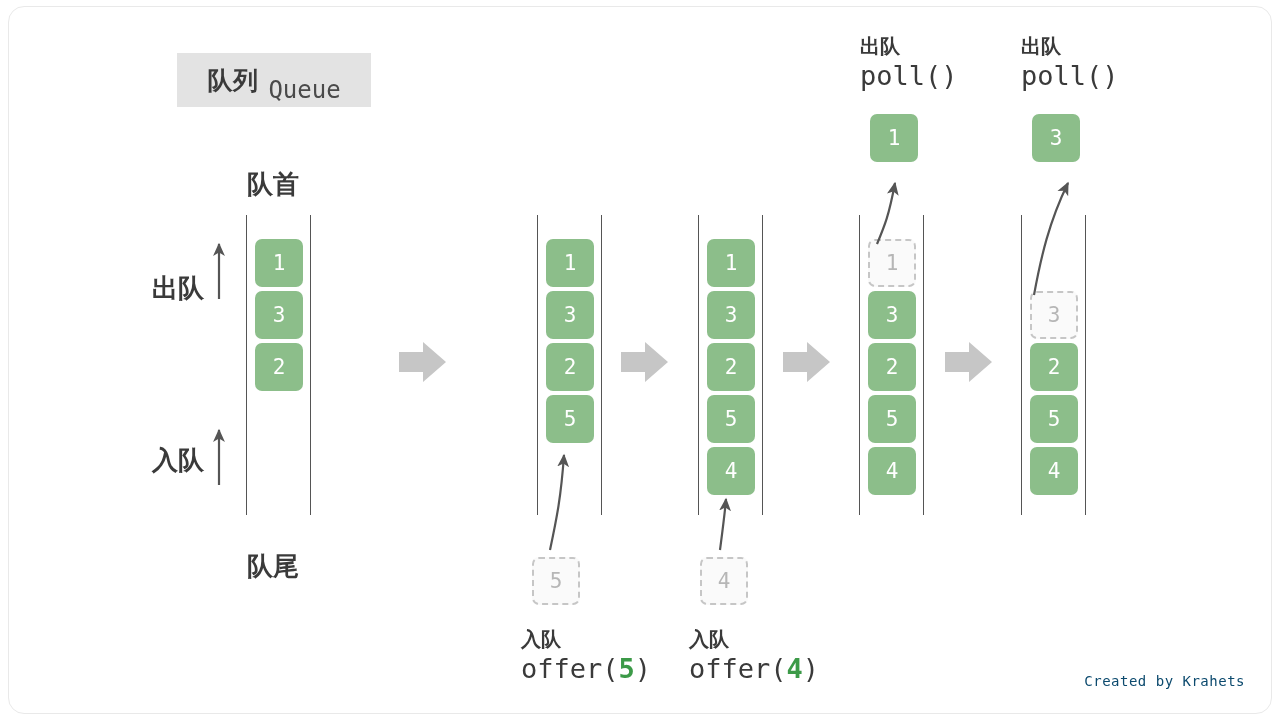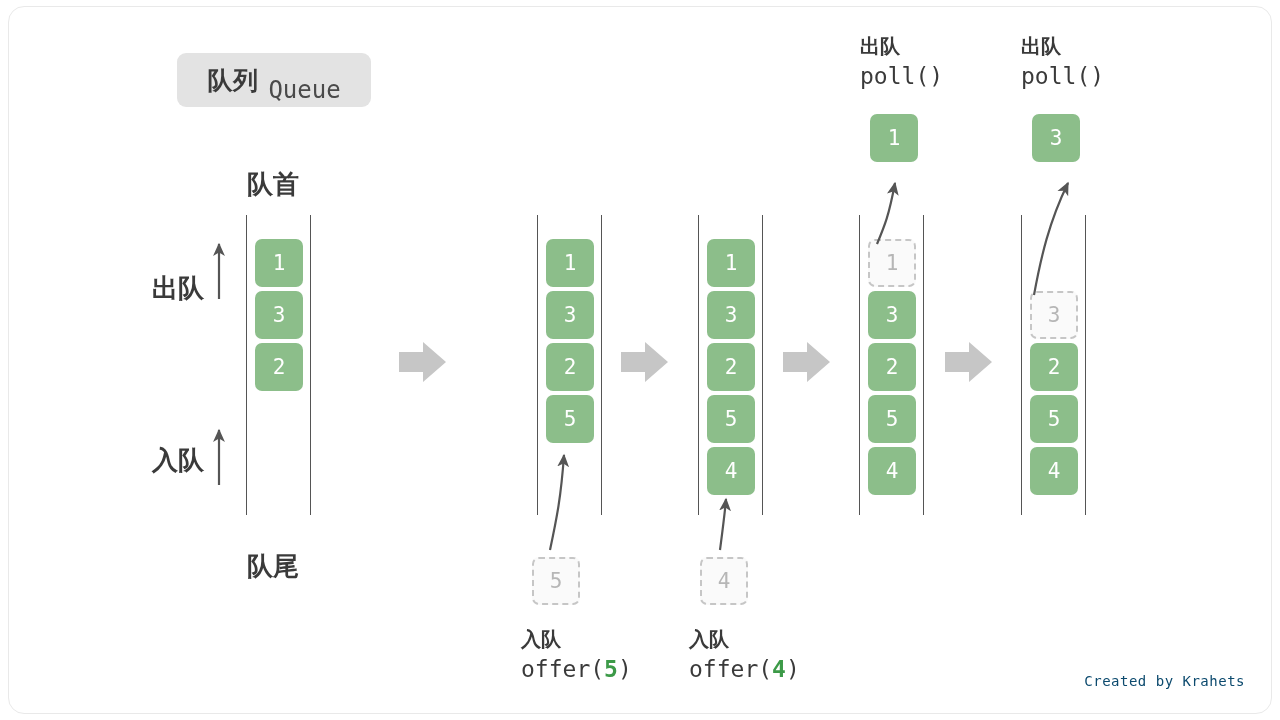--- a/index.html
+++ b/index.html
@@ -27,21 +27,21 @@
   }
 
   
   #title-badge {
     position: absolute;
     left: 168px;
     top: 46px;
     width: 194px;
     height: 54px;
     background: #e3e3e3;
-    border-radius: 9px;
+    border-radius: 0;
     display: flex;
     align-items: center;
     justify-content: center;
     gap: 10px;
   }
   #title-badge .cn {
     font-size: 25px;
     font-weight: bold;
     color: #3a3a3a;
     letter-spacing: 0.5px;
@@ -141,21 +141,21 @@
     white-space: nowrap;
   }
   .caption .line1 {
     font-size: 20px;
     font-weight: bold;
     color: #3a3a3a;
     line-height: 30px;
   }
   .caption .line2 {
     font-family: "DejaVu Sans Mono", "Liberation Mono", monospace;
-    font-size: 23px;
+    font-size: 27px;
     color: #3a3a3a;
     line-height: 30px;
   }
   .caption .line2 .num { color: #3c9a48; font-weight: bold; }
 
   
   #overlay {
     position: absolute;
     left: 0; top: 0;
     width: 1264px; height: 708px;

